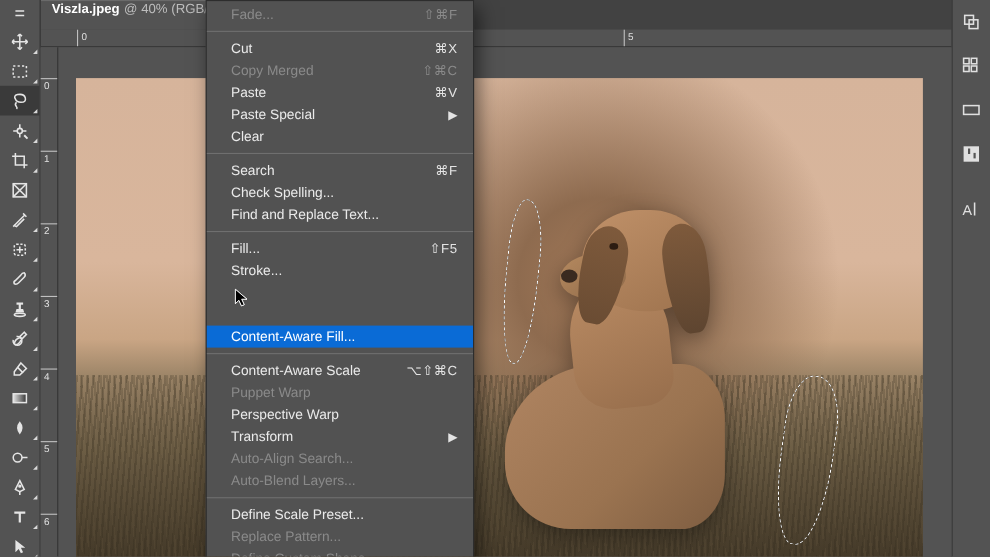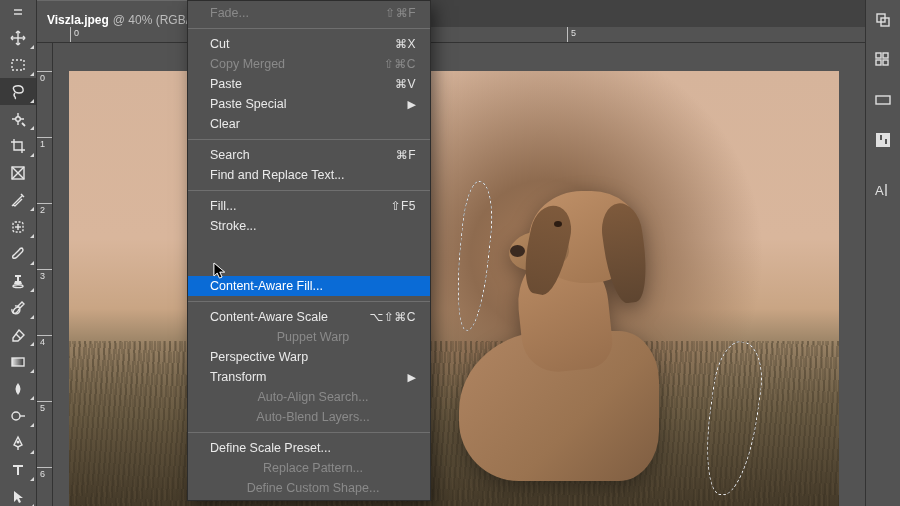--- a/index.html
+++ b/index.html
@@ -1,20 +1,20 @@
 <!DOCTYPE html>
 <html><head>
 <meta charset="utf-8">
 <style>
   * { margin: 0; padding: 0; box-sizing: border-box; font-family: "Helvetica Neue", Arial, sans-serif; }
   body { background: #535353; width: 900px; height: 506px; overflow: hidden; position: relative; }
 
   
   .tab-bar { position: absolute; top: 0; left: 37px; right: 0; height: 27px; background: #424242; display: flex; align-items: stretch; }
-  .doc-tab { display: flex; align-items: flex-end; background: #535353; padding: 0 10px; border-top: 1px solid #6a6a6a; border-right: 1px solid #2a2a2a; }
+  .doc-tab { display: flex; align-items: flex-start; background: #535353; padding: 0 10px; border-top: 1px solid #6a6a6a; border-right: 1px solid #2a2a2a; }
   .doc-tab span.name { color: #ffffff; font-weight: 600; font-size: 12px; }
   .doc-tab span.meta { color: #bdbdbd; font-size: 12px; margin-left: 4px; }
   .doc-tab .close { margin-left: 6px; color: #cfcfcf; font-size: 12px; }
 
   
   .ruler-h { position: absolute; top: 27px; left: 37px; right: 35px; height: 16px; background: #535353; border-bottom: 1px solid #333; }
   .ruler-h .tick-major { position:absolute; top:0; bottom:0; border-left:1px solid #c0c0c0; }
   .ruler-h .tick-major span { position:absolute; top:1px; left:3px; color:#e0e0e0; font-size:9px; }
 
   
@@ -60,21 +60,21 @@
   .dog .eye { position:absolute; left:145px; top:50px; width:8px; height:6px; background:#2c1c12; border-radius:50%; }
 
   
   .sel { position:absolute; border:1.5px dashed #000; outline:1.5px dashed #fff; outline-offset:-1.5px; }
   .sel.a { left:390px; top:110px; width:30px; height:150px; border-radius: 40% 55% 45% 50% / 30% 35% 50% 60%; transform:rotate(6deg);}
   .sel.b { left:640px; top:270px; width:48px; height:155px; border-radius: 45% 50% 50% 45% / 30% 30% 55% 55%; transform:rotate(8deg);}
 
   
   .menu { position:absolute; top:0; left:187px; width:244px; background:#525252; border:1px solid #2d2d2d; box-shadow: 4px 6px 16px rgba(0,0,0,0.5); padding:2px 0; }
   .menu .row { display:flex; align-items:center; height:20px; padding:0 14px 0 22px; color:#eaeaea; font-size:12.5px; position:relative; white-space:nowrap; }
-  .menu .row.disabled { color:#8a8a8a;justify-content:center; }
+  .menu .row.disabled { color:#8a8a8a; }
   .menu .row .short { margin-left:auto; color:#e4e4e4; font-size:12px; letter-spacing:0.5px; }
   .menu .row.disabled .short { color:#8a8a8a; }
   .menu .row .sub { margin-left:auto; color:#e4e4e4; font-size:11px; }
   .menu .row.highlight { background:#0a6bd6; color:#fff;margin-top:40px; }
   .menu .div { height:1px; background:#6f6f6f; margin:5px 0; }
 
   
   .cursor { position:absolute; left:213px; top:262px; width:14px; height:18px; z-index:20; filter: drop-shadow(0.5px 0.5px 0 #fff); }
   .cursor svg { width:14px; height:18px; }
 
@@ -333,20 +333,23 @@
     </div>
     <div class="row">
       <span>Clear</span>
     </div>
     <div class="div"></div>
     <div class="row">
       <span>Search</span>
       <span class="short">⌘F</span>
     </div>
     <div class="row">
+      <span>Check Spelling...</span>
+    </div>
+    <div class="row">
       <span>Find and Replace Text...</span>
     </div>
     <div class="div"></div>
     <div class="row">
       <span>Fill...</span>
       <span class="short">⇧F5</span>
     </div>
     <div class="row">
       <span>Stroke...</span>
     </div>

